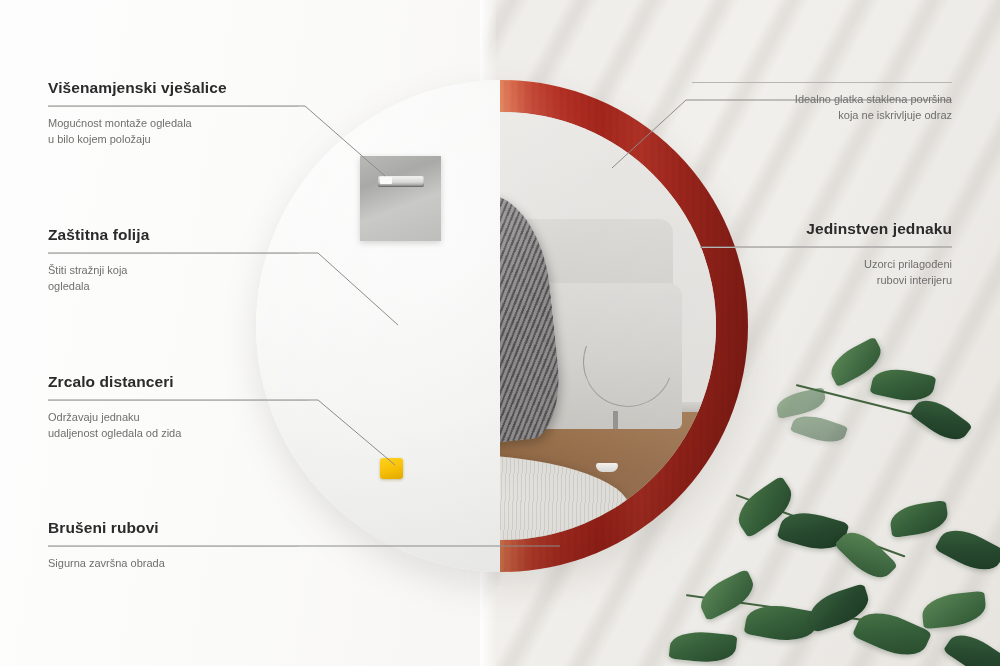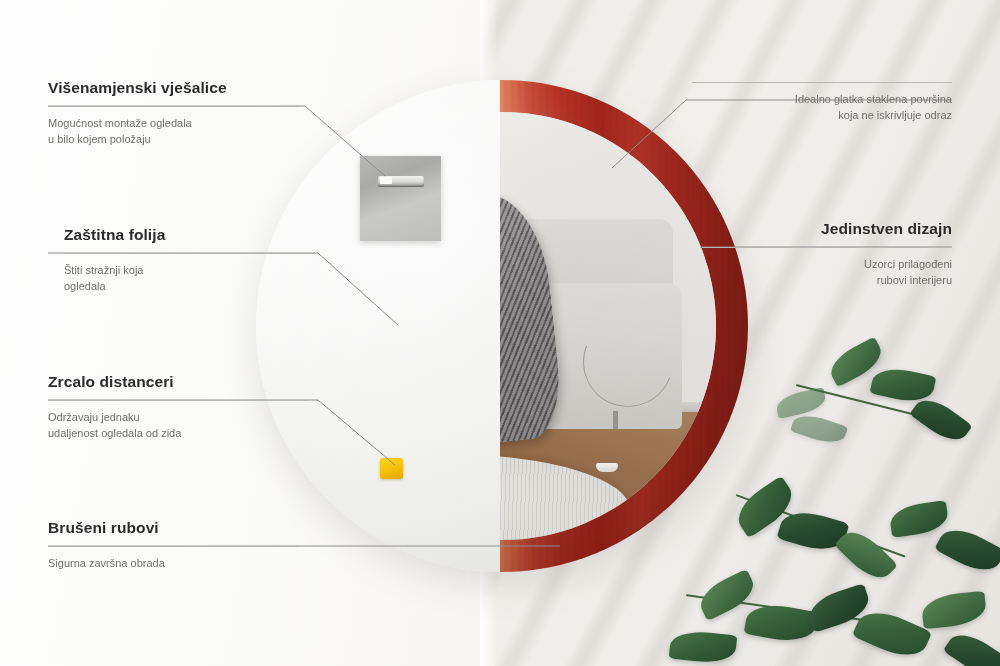--- a/index.html
+++ b/index.html
@@ -270,21 +270,21 @@
     </g>
   </svg>
 
   <div class="callout c-left" style="left:48px; top:79px; width:250px;">
     <div class="title">Višenamjenski vješalice</div>
     <div class="rule"></div>
     <div class="desc">Mogućnost montaže ogledala
 u bilo kojem položaju</div>
   </div>
 
-  <div class="callout c-left" style="left:64px; top:226px; width:250px;">
+  <div class="callout c-left" style="left:48px; top:226px; width:250px;">
     <div class="title">Zaštitna folija</div>
     <div class="rule"></div>
     <div class="desc">Štiti stražnji koja
 ogledala</div>
   </div>
 
   <div class="callout c-left" style="left:48px; top:373px; width:260px;">
     <div class="title">Zrcalo distanceri</div>
     <div class="rule"></div>
     <div class="desc">Održavaju jednaku
@@ -297,21 +297,21 @@
     <div class="desc">Sigurna završna obrada</div>
   </div>
 
   <div class="callout c-right" style="left:692px; top:73px; width:260px;">
     <div class="rule"></div>
     <div class="desc">Idealno glatka staklena površina
 koja ne iskrivljuje odraz</div>
   </div>
 
   <div class="callout c-right" style="left:702px; top:220px; width:250px;">
-    <div class="title">Jedinstven dizajn</div>
+    <div class="title">Jedinstven jednaku</div>
     <div class="rule"></div>
     <div class="desc">Uzorci prilagođeni
 rubovi interijeru</div>
   </div>
 
   <div class="plant">
     <div class="stem" style="left:120px; top:40px;  width:130px; transform:rotate(14deg);"></div>
     <div class="stem" style="left:60px;  top:150px; width:180px; transform:rotate(20deg);"></div>
     <div class="stem" style="left:10px;  top:250px; width:200px; transform:rotate(8deg);"></div>
 

